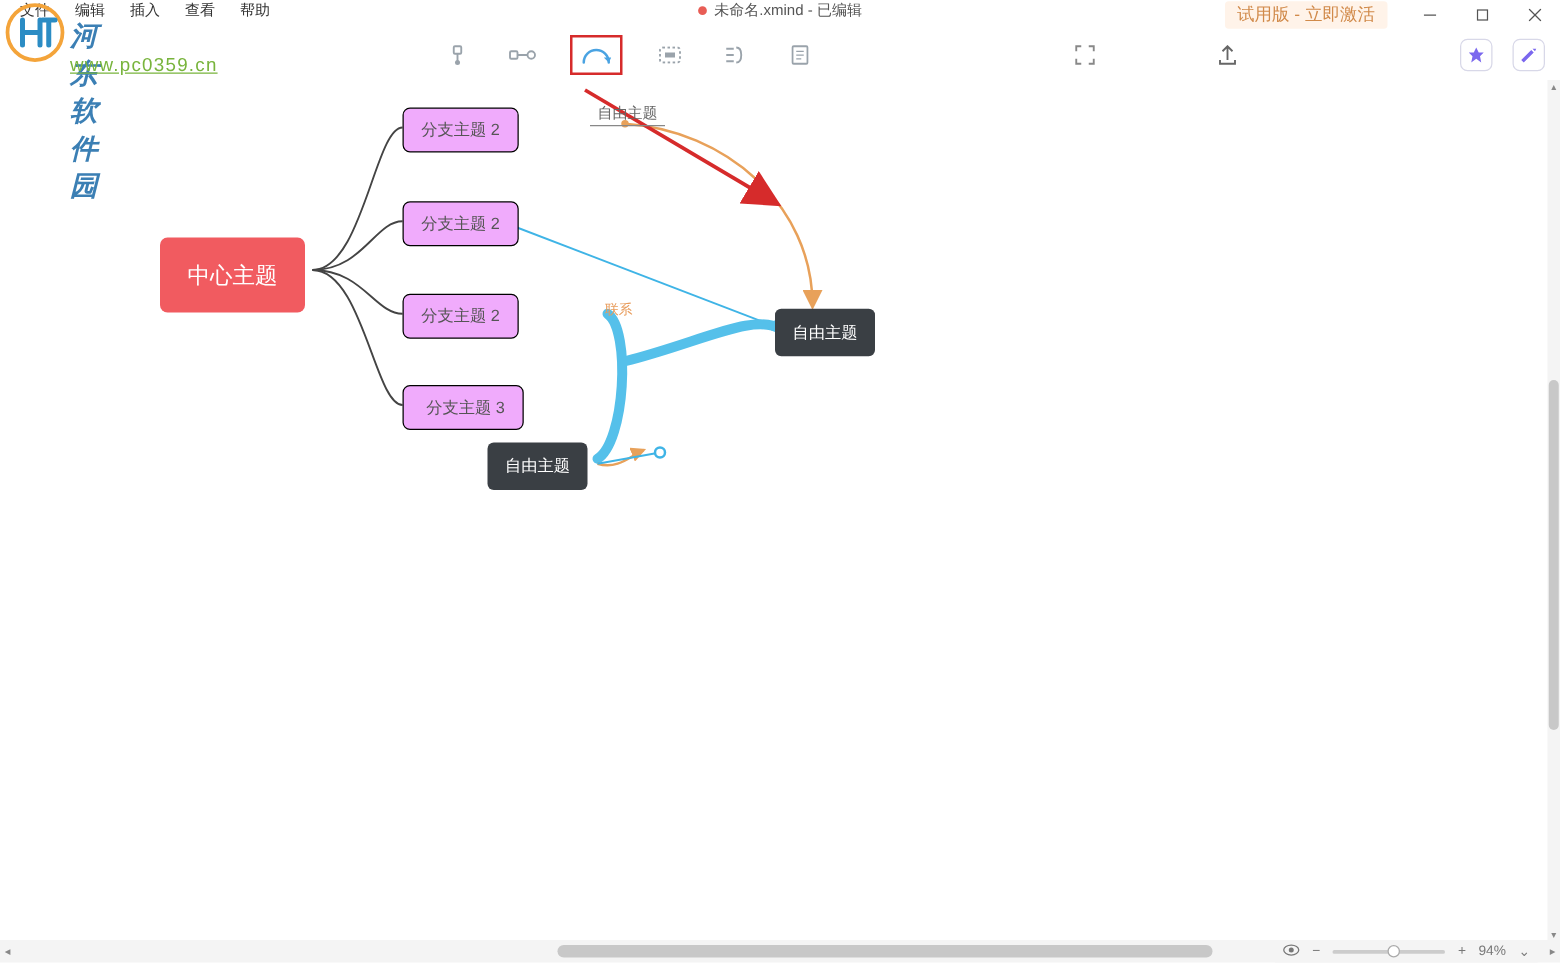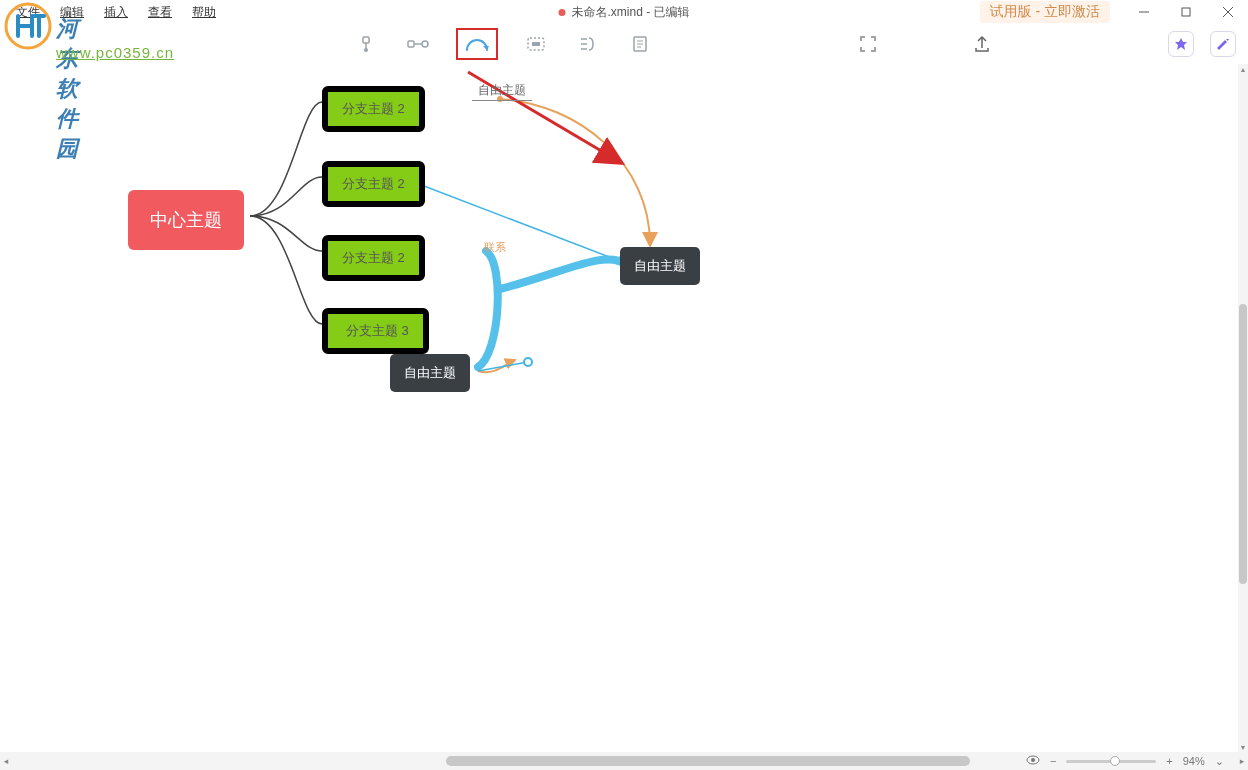--- a/index.html
+++ b/index.html
@@ -1,18 +1,18 @@
 <!DOCTYPE html>
 <html><head>
 <meta charset="utf-8">
 <style>
 * { box-sizing: border-box; margin: 0; padding: 0; font-family: "Microsoft YaHei", sans-serif; }
 html, body { width: 1248px; height: 770px; overflow: hidden; background: #fff; }
 
-.menubar { height: 24px; display: flex; align-items: center; padding: 0 6px; font-size: 12px; color: #333; position: relative; background: #fff; text-decoration: underline; }
+.menubar { height: 24px; display: flex; padding: 0 6px; font-size: 12px; color: #333; position: relative; background: #fff; }
 .menubar .menu-item { padding: 0 10px; cursor: pointer; }
 .menubar .title-area { position: absolute; left: 50%; transform: translateX(-50%); display: flex; align-items: center; gap: 6px; color: #555; }
 .menubar .title-area .dot { width: 7px; height: 7px; border-radius: 50%; background: #e85d55; }
 .menubar .right-area { position: absolute; right: 0; display: flex; align-items: center; gap: 2px; }
 .trial-badge { background: #fff3e9; color: #d18a4a; font-size: 14px; padding: 2px 10px; border-radius: 3px; margin-right: 12px; }
 .win-btn { width: 40px; height: 24px; display: flex; align-items: center; justify-content: center; color: #666; }
 .win-btn svg { width: 10px; height: 10px; }
 
 .toolbar { height: 40px; display: flex; align-items: center; padding: 0 12px; position: relative; border-bottom: 1px solid transparent; }
 .toolbar .tool-group-left { display: flex; align-items: center; gap: 24px; margin-left: 340px; }
@@ -40,21 +40,21 @@
 .hscrollbar .harrow { width: 12px; color: #888; font-size: 9px; text-align:center; }
 .hscrollbar .htrack { flex: 1; height: 10px; background: #f4f4f4; position: relative; margin-right: 4px; }
 .hscrollbar .hthumb { position: absolute; left: 434px; width: 524px; height: 10px; background: #c8c8c8; border-radius: 5px; }
 
 .statusbar { position: absolute; bottom: 0; right: 18px; height: 18px; display: flex; align-items: center; gap: 10px; font-size: 11px; color: #777; background:#f4f4f4; padding: 0 6px;}
 .statusbar .slider-track { width: 90px; height: 3px; background: #ccc; border-radius: 2px; position: relative; }
 .statusbar .slider-thumb { position: absolute; left: 44px; top: -4px; width: 10px; height: 10px; background: #fff; border: 1px solid #aaa; border-radius: 50%; }
 
 .node { position: absolute; padding: 10px 14px; border-radius: 6px; font-size: 14px; text-align: center; }
 .node.central { background: #f15b60; color: #fff; font-size: 18px; font-weight: 500; padding: 18px 22px; text-align: right; }
-.node.branch { background: #84cc16; color: #555; border: 6px solid #000000; padding: 8px 14px; font-size: 13px; }
+.node.branch { background: #f0abfc; color: #555; border: 1px solid #000000; padding: 8px 14px; font-size: 13px; }
 .node.free-dark { background: #3a3f44; color: #fff; font-size: 13px; font-weight: 500; padding: 10px 14px; border-radius: 5px; }
 .float-label { position: absolute; font-size: 12px; color: #666; border-bottom: 1px solid #888; padding: 0 6px 1px 6px; }
 .rel-label { position: absolute; font-size: 11px; color: #e89b5a; }
 
 .svg-layer { position: absolute; top: 0; left: 0; width: 100%; height: 100%; pointer-events: none; }
 </style>
 </head>
 <body>
 
 <div class="watermark">

